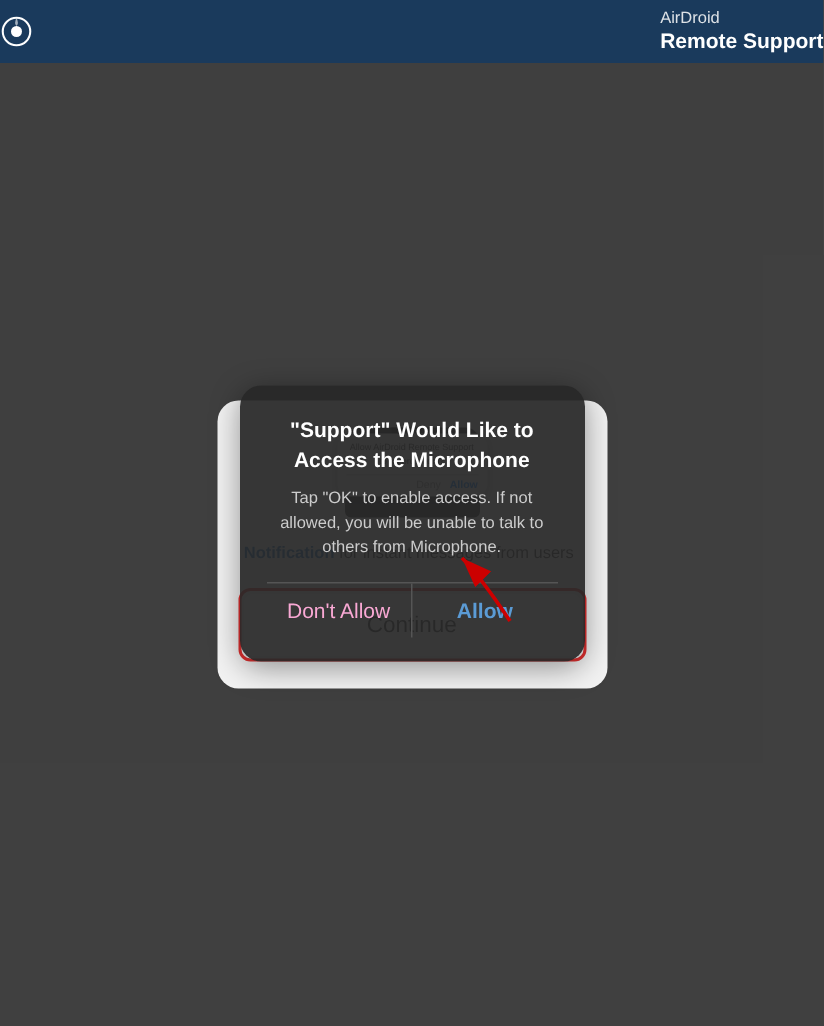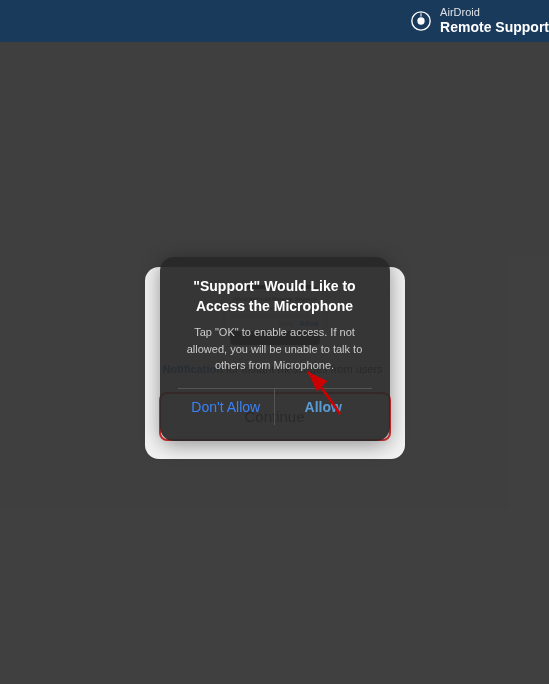--- a/index.html
+++ b/index.html
@@ -13,21 +13,21 @@
       position: relative;
     }
 
     
     .top-bar {
       width: 100%;
       height: 42px;
       background: #1a3a5c;
       display: flex;
       align-items: center;
-      justify-content: flex-end;
+      justify-content: space-between;
       gap: 8px;
     }
 
     .top-bar-icon {
       width: 22px;
       height: 22px;
     }
 
     .top-bar-title {
       color: #fff;
@@ -178,21 +178,21 @@
       flex: 1;
       padding: 10px 4px;
       text-align: center;
       font-size: 14px;
       cursor: pointer;
       background: none;
       border: none;
     }
 
     .dialog-btn.dont-allow {
-      color: #3b82f6;
+      color: #f9a8d4;
       border-right: 0.5px solid #555;
     }
 
     .dialog-btn.allow {
       color: #5b9bd5;
       font-weight: 600;
     }
 
     
     .notification-row {

